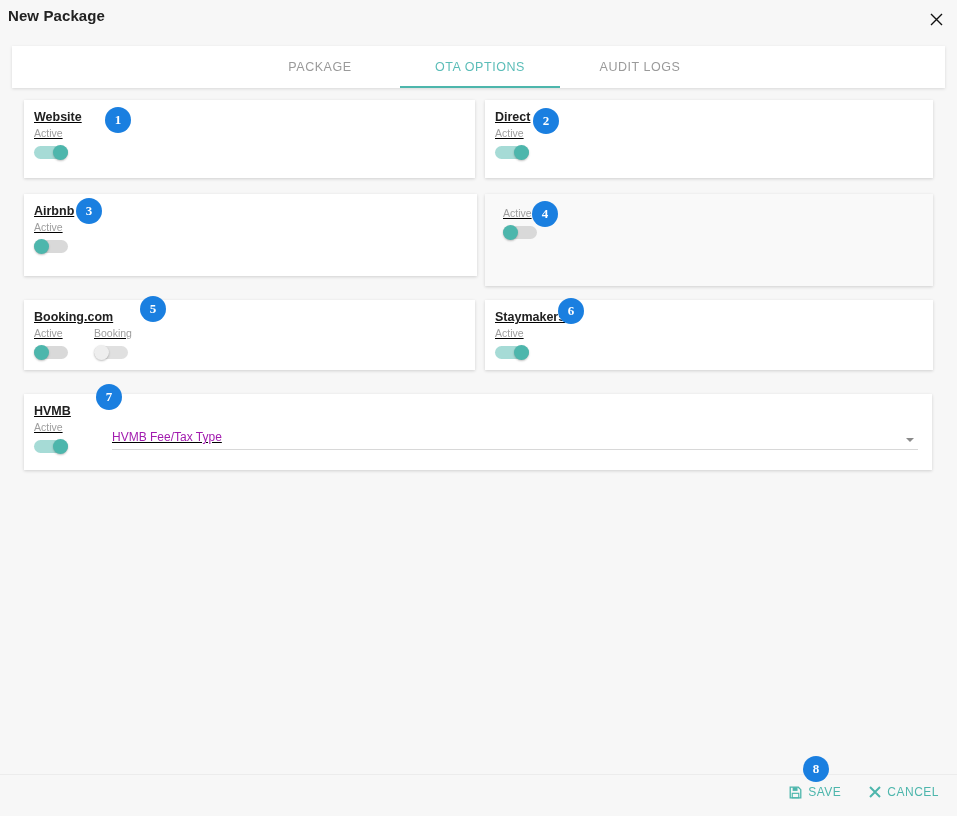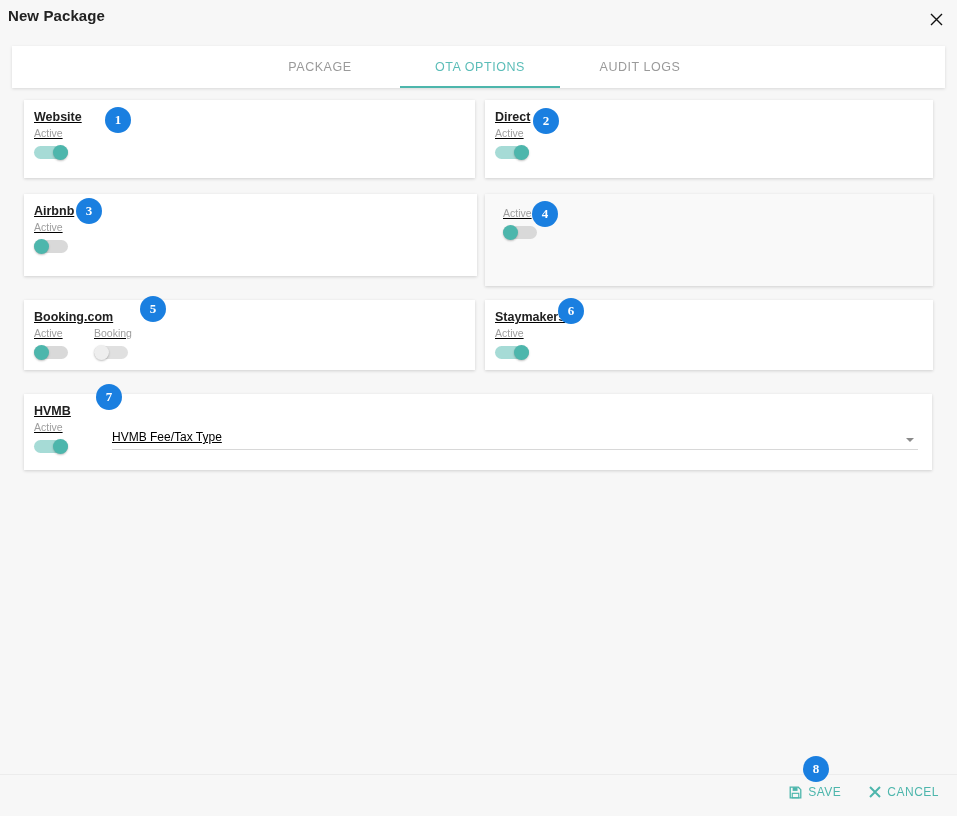--- a/index.html
+++ b/index.html
@@ -119,21 +119,21 @@
   .select-field {
     position: relative;
     flex: 1;
     margin-left: 18px;
     border-bottom: 1px solid #d8d8d8;
     height: 26px;
     display: flex; align-items: flex-end;
     cursor: pointer;
   }
   .select-text {
-    font-size: 12px; color: #000000;
+    font-size: 12px; color: #a21caf;
     padding-bottom: 5px;
   }
   .select-caret {
     position: absolute; right: 4px; bottom: 7px;
     width: 0; height: 0;
     border-left: 4px solid transparent;
     border-right: 4px solid transparent;
     border-top: 4px solid #8a8a8a;
   }
 

